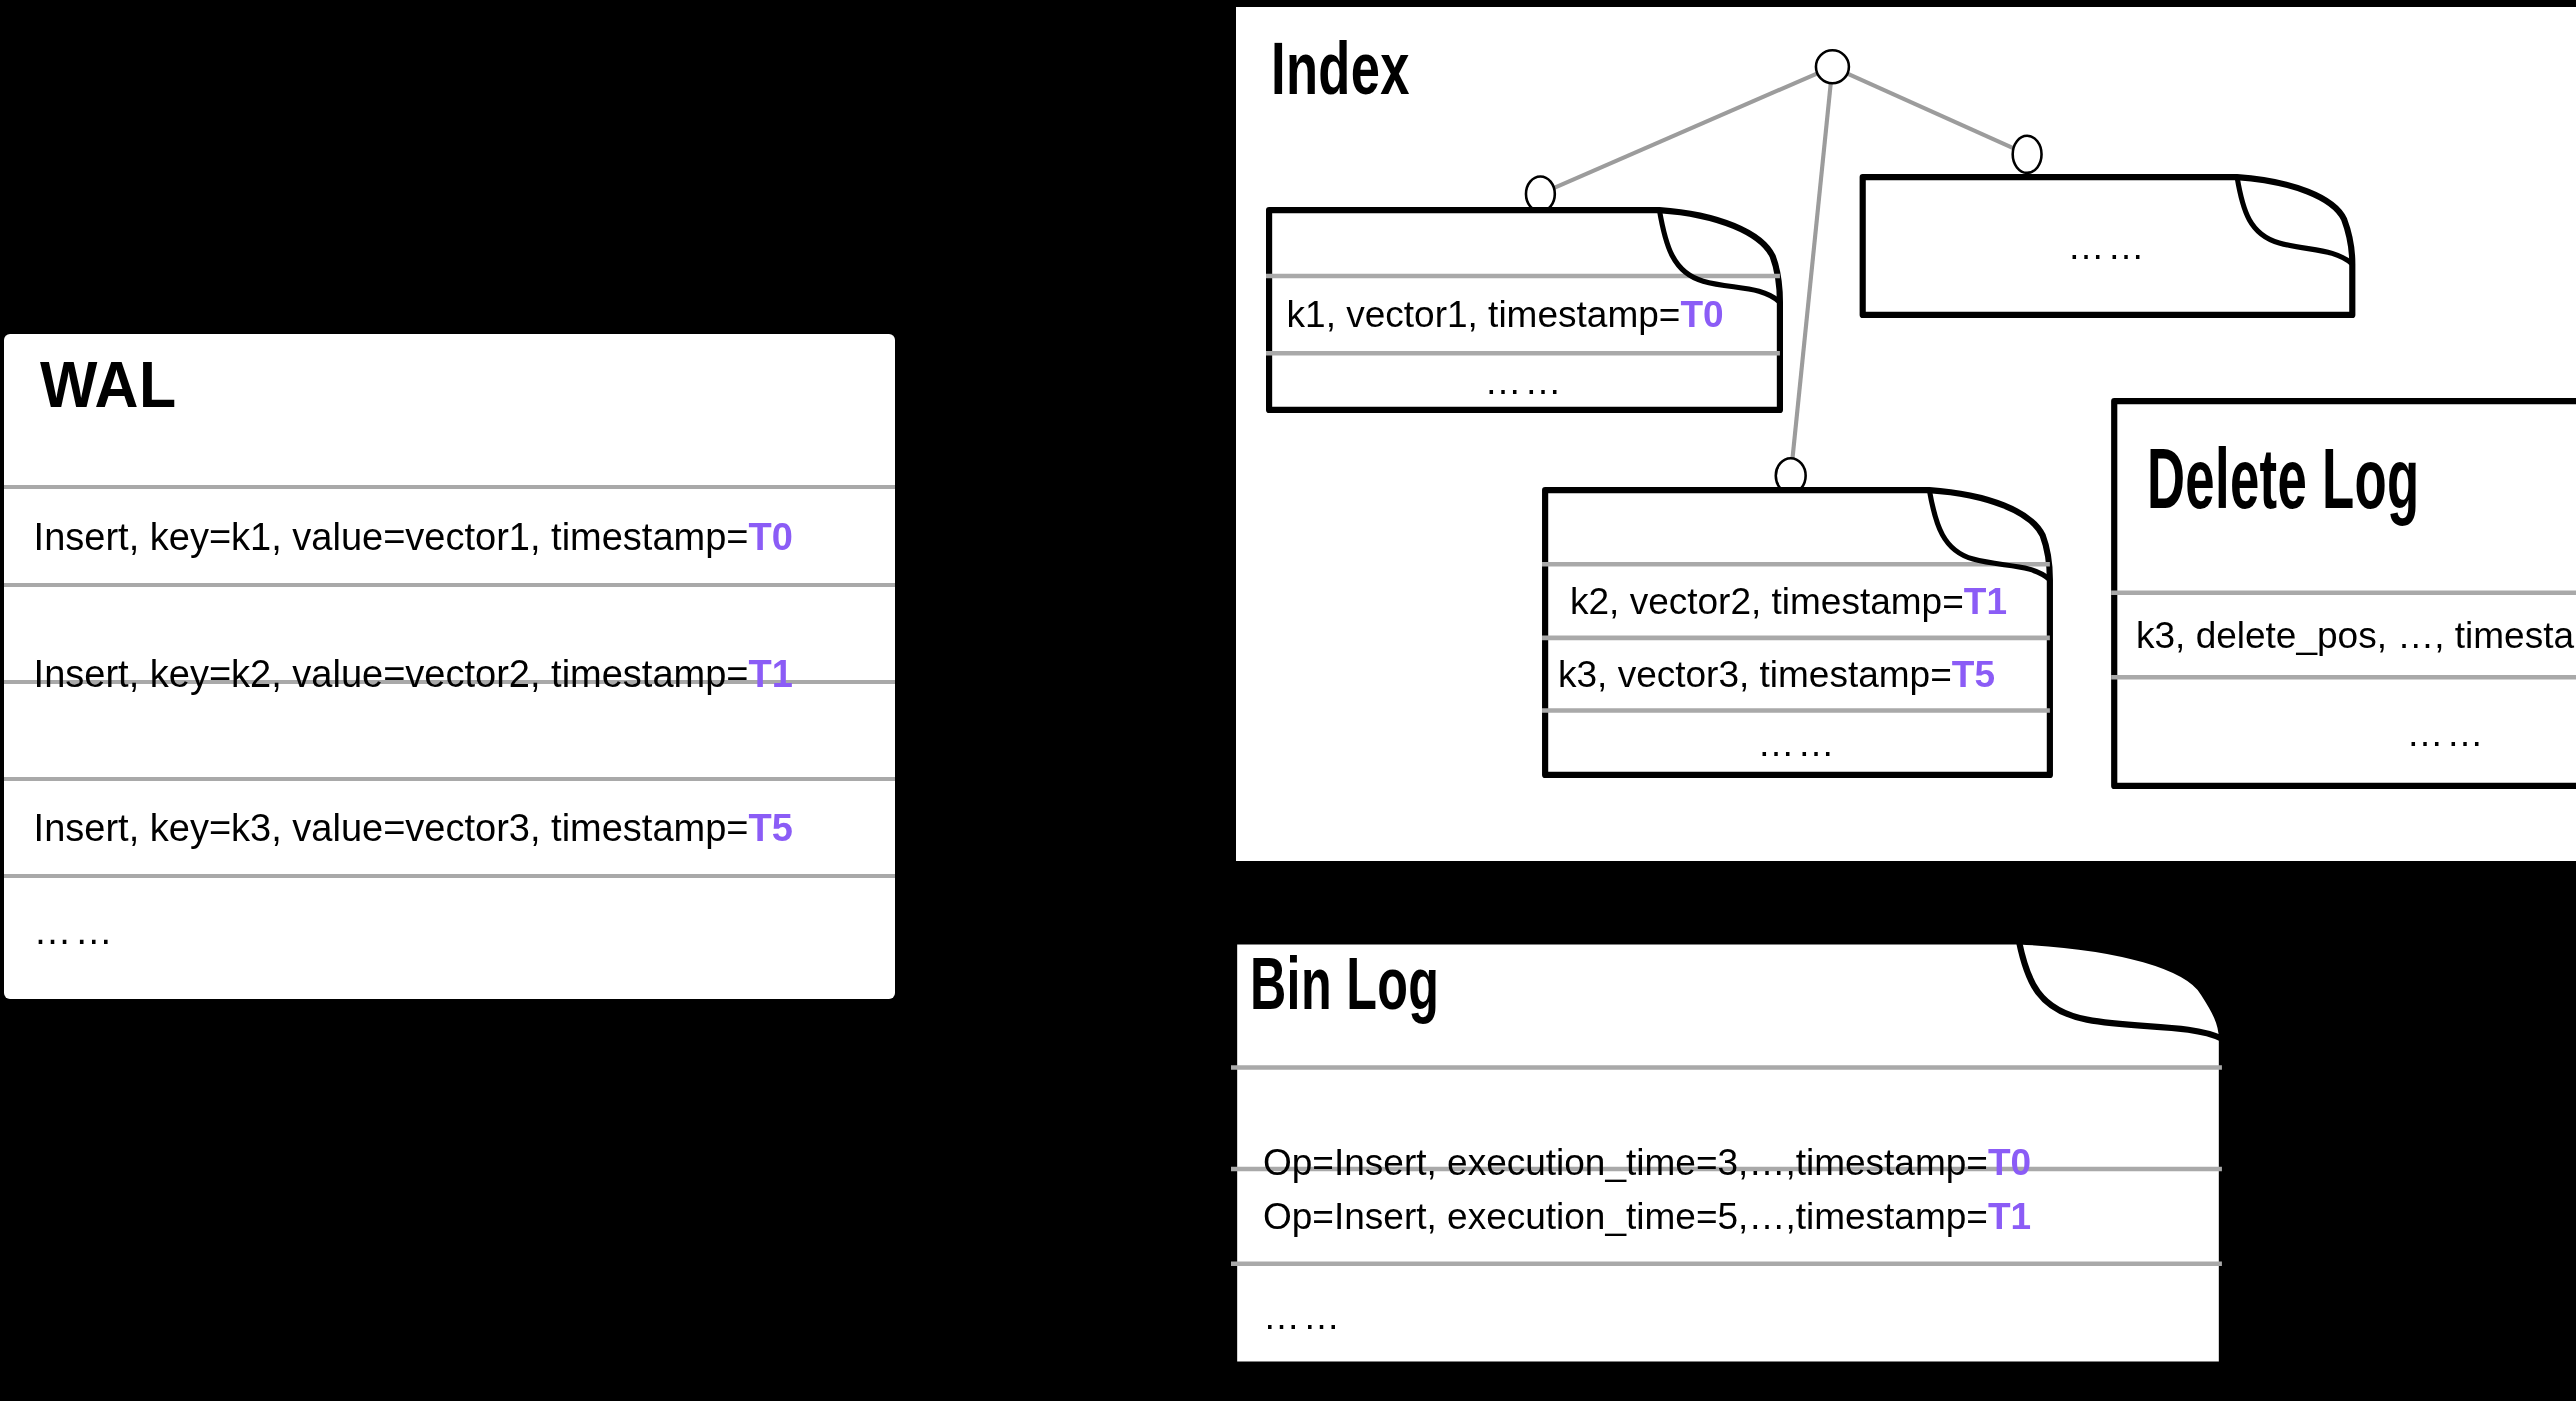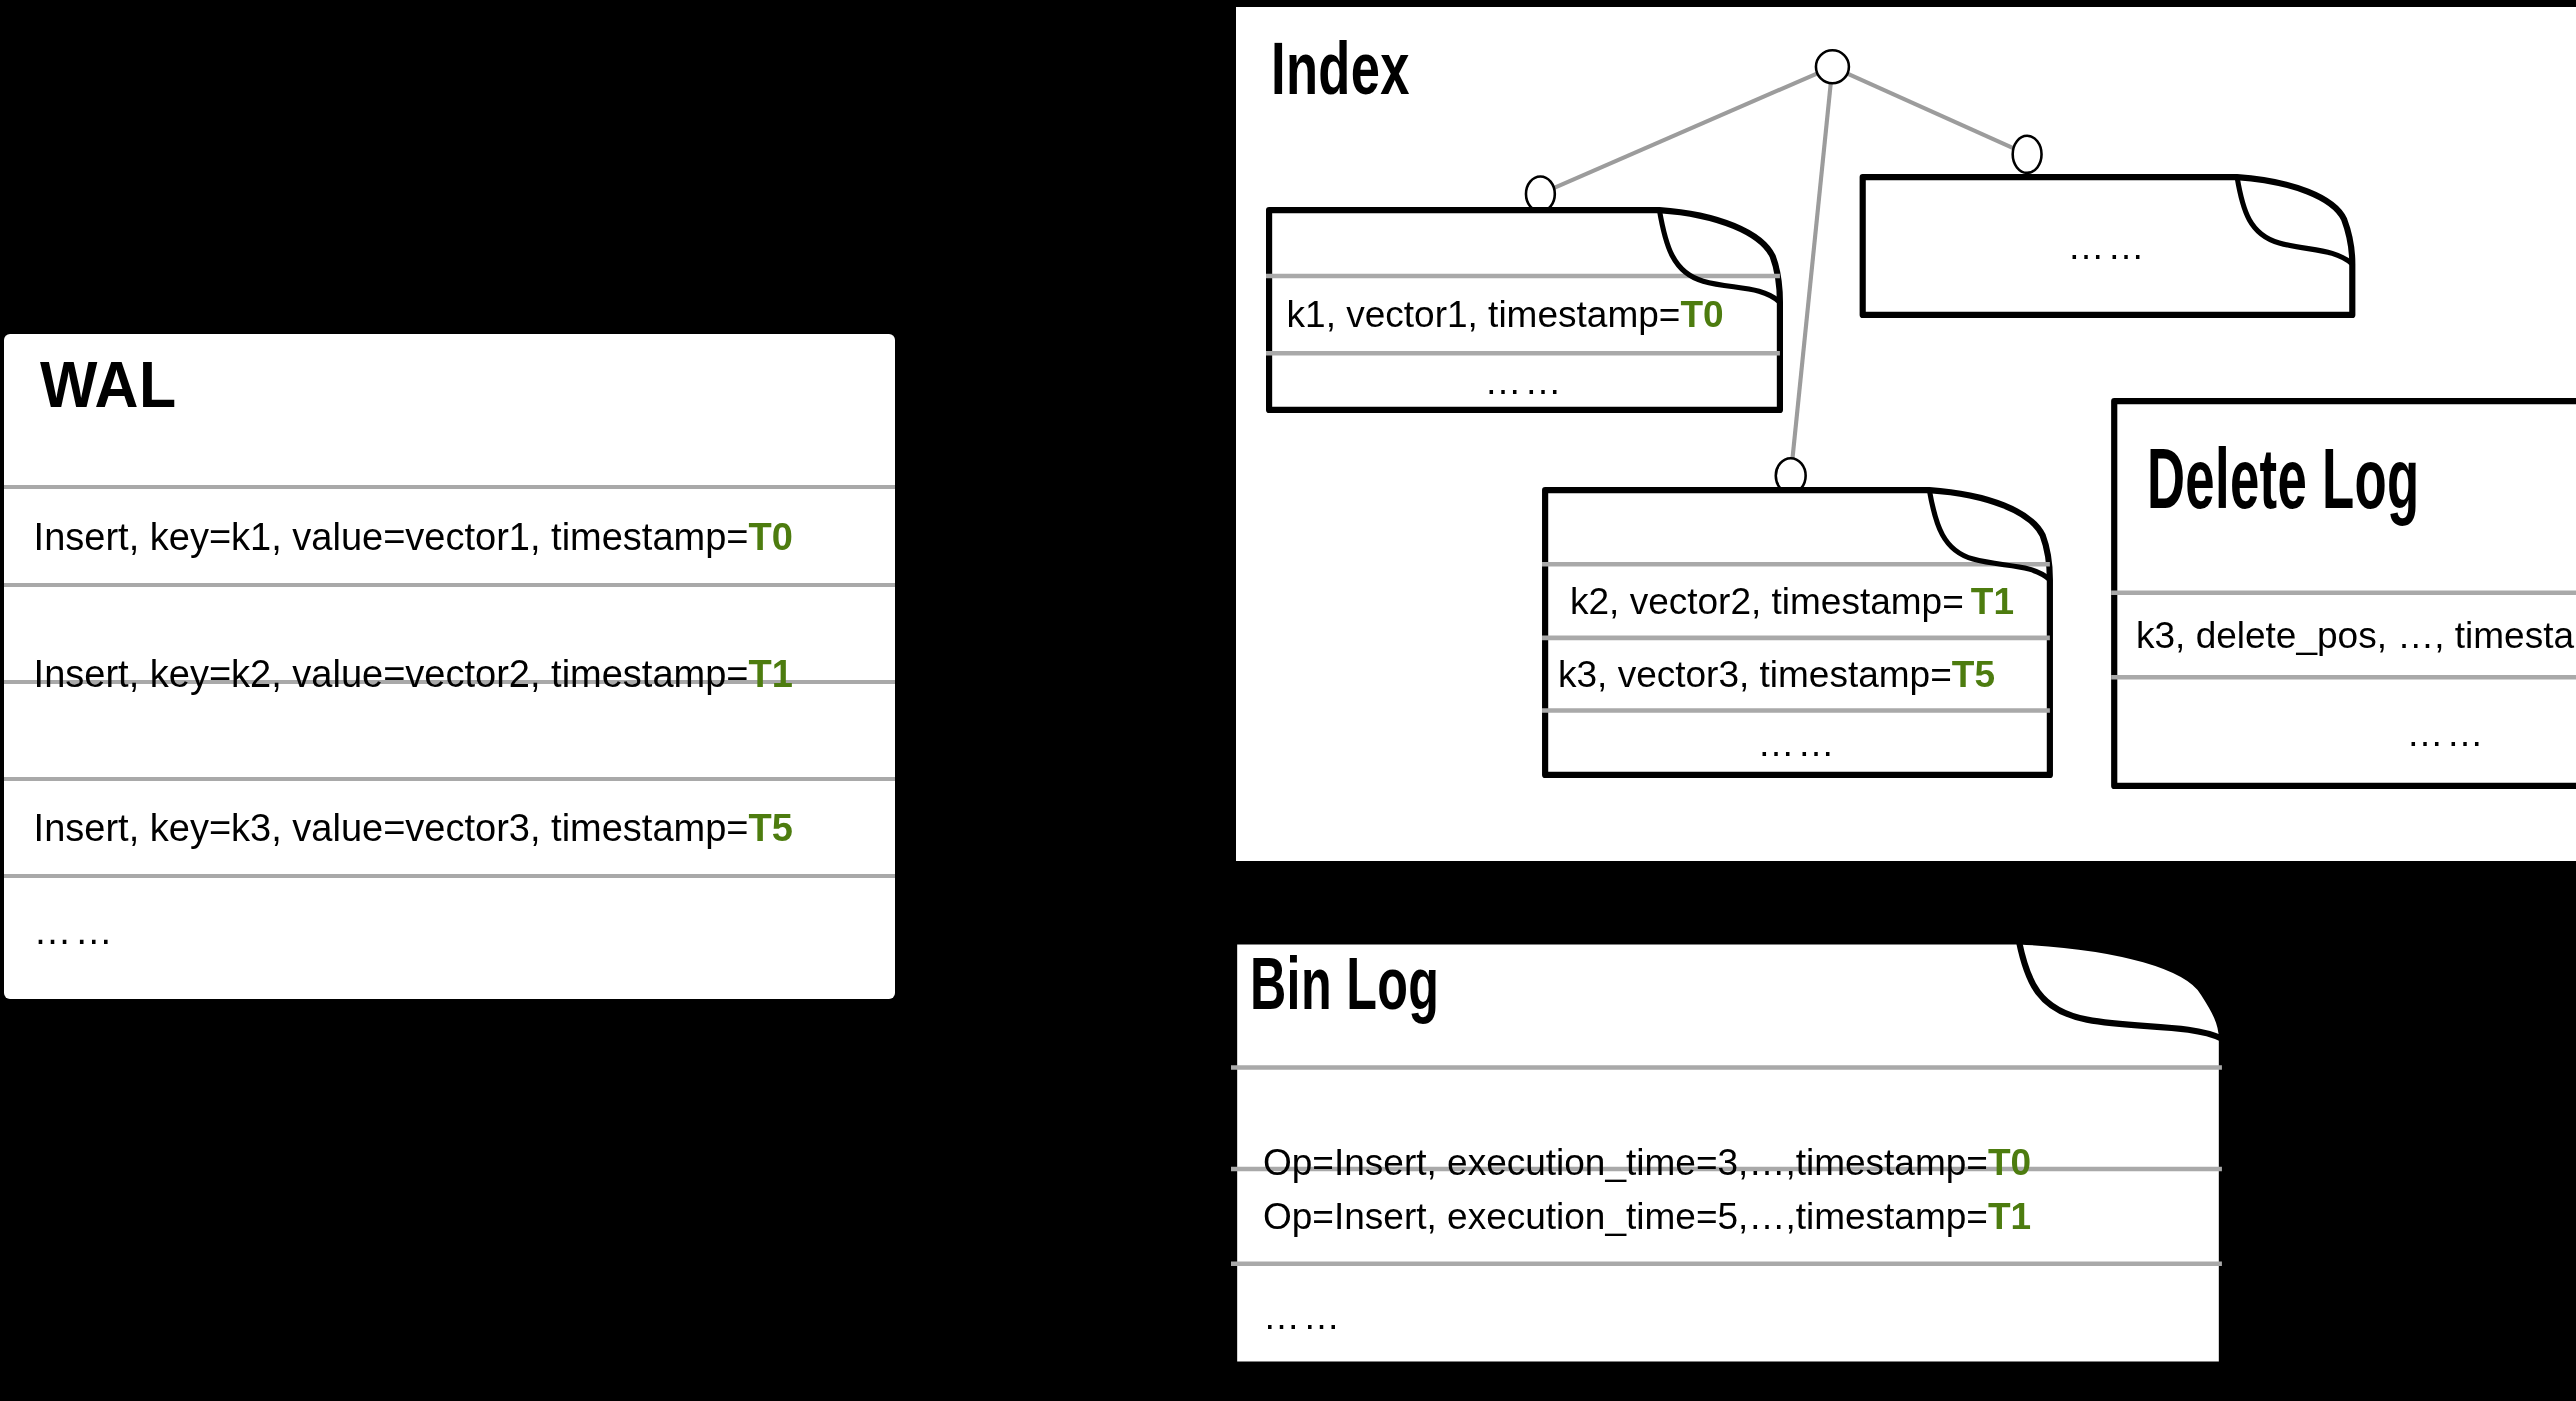--- a/index.html
+++ b/index.html
@@ -12,21 +12,21 @@
     position:absolute;font-weight:bold;line-height:1;white-space:nowrap;
     transform-origin:0 0;letter-spacing:0.5px;
   }
   .doc{position:absolute;}
   .doc-svg{position:absolute;left:0;top:0;width:100%;height:100%;overflow:visible;}
   .row{
     position:absolute;left:0;right:0;display:flex;align-items:center;
     font-size:37px;line-height:1;white-space:nowrap;
   }
   .row.center{justify-content:center;}
-  .ts{font-weight:bold;color:#4d7c0f;}
+  .ts{font-weight:bold;color:#8b5cf6;}
   .wal-row{position:absolute;left:0;right:0;display:flex;align-items:center;
     font-size:38px;line-height:1;padding-left:30px;box-sizing:border-box;white-space:nowrap;text-align:right;}
   .wal-divider{position:absolute;left:0;right:0;height:4.1px;background:#a9a9a9;}
   .dots{letter-spacing:3.1px;}
 </style>
 </head>
 <body>
 
 <div id="canvas">
 
@@ -97,21 +97,21 @@
     </div>
 
     <div class="doc" style="left:306px;top:480px;width:511px;height:291px;">
       <svg class="doc-svg" viewBox="0 0 992 565">
         <path d="M 6 6 L 752 6 C 866 14 950 48 972 94 C 984 126 986 150 986 180 L 986 559 L 6 559 Z" fill="#fff" stroke="#000" stroke-width="12" stroke-linejoin="round"></path>
         <line x1="0" y1="150" x2="986" y2="150" stroke="#a9a9a9" stroke-width="9"></line>
         <line x1="0" y1="293" x2="986" y2="293" stroke="#a9a9a9" stroke-width="9"></line>
         <line x1="0" y1="434" x2="986" y2="434" stroke="#a9a9a9" stroke-width="9"></line>
         <path d="M 752 6 C 764 74 779 124 837 140 C 894 156 950 148 986 180" fill="none" stroke="#000" stroke-width="10"></path>
       </svg>
-      <div class="row" style="top:77px;height:74px;padding-left:28px;gap:7px;">
+      <div class="row" style="top:77px;height:74px;padding-left:28px;">
         <span>k2, vector2, timestamp=</span>
           <span class="ts">T1</span>
       </div>
       <div class="row" style="top:151px;height:73px;padding-left:16px;">
         <span>k3, vector3, timestamp=</span>
           <span class="ts">T5</span>
       </div>
       <div class="row center" style="top:224px;height:64px;">
         <span class="dots">……</span>
       </div>

